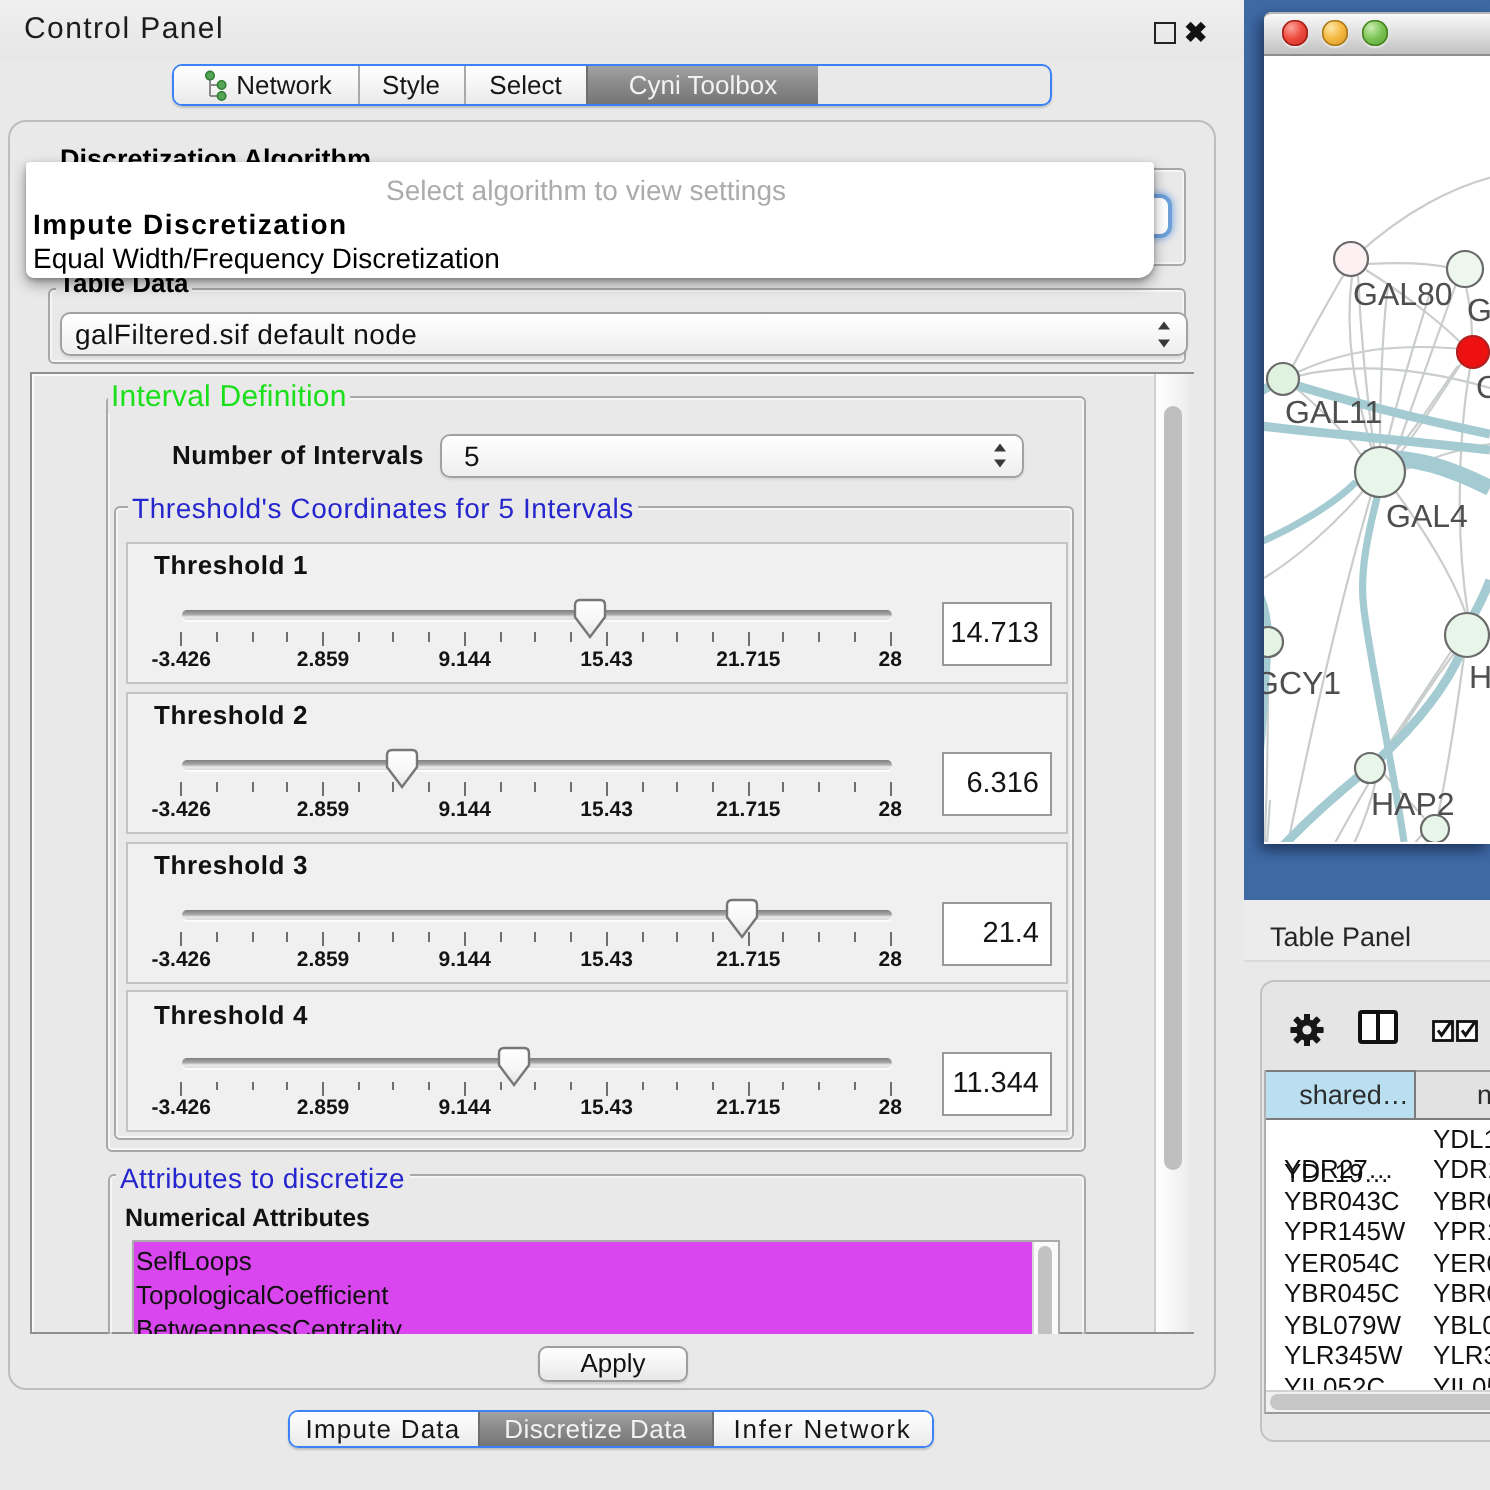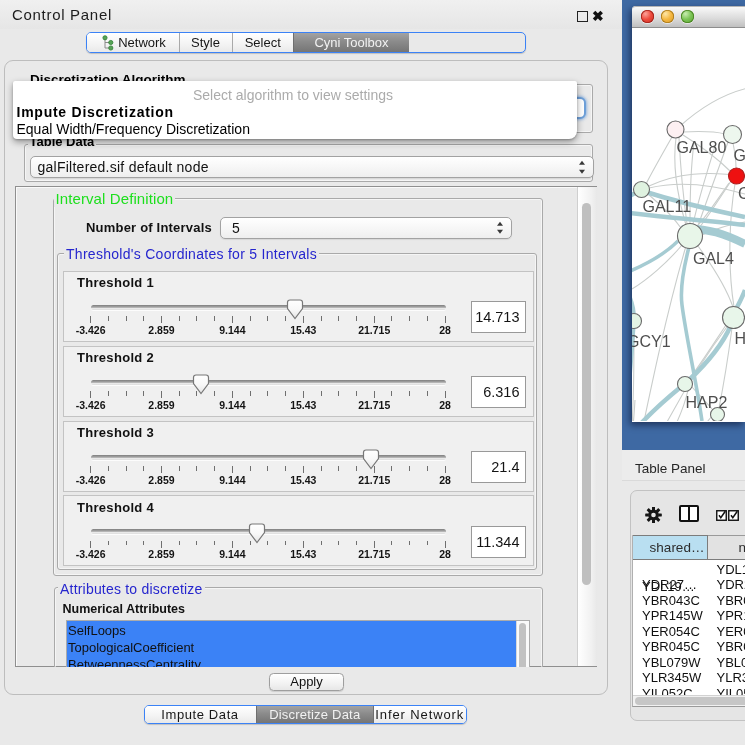--- a/index.html
+++ b/index.html
@@ -233,28 +233,28 @@
       </linearGradient>
     </defs>
     <path d="M 1.5 3.5 Q 1.5 1 4 1 L 14 1 Q 16.5 1 16.5 3.5 L 16.5 9.5 L 9 19.5 L 1.5 9.5 Z" fill="url(#tg3)" stroke="#777" stroke-width="1.2"></path>
   </svg>
 <div class="vbox" style="left:470.5px;top:525.5px;">11.344</div>
 <div class="abs" style="left:0;top:580px;width:622px;height:86.5px;overflow:hidden;">
 <div class="grp" style="left:54px;top:7px;width:489px;height:110px;"></div>
 </div>
 <div class="gt" style="left:58px;top:581px;font-size:14px;letter-spacing:0.2px;color:#2626ce;">Attributes to discretize</div>
 <div class="abs b" style="left:62.5px;top:601.5px;font-size:12.5px;color:#111;">Numerical Attributes</div>
-<div class="abs" style="left:66px;top:619.5px;width:464px;height:47px;background:#3b82f6;border:1px solid #ababab;border-bottom:none;overflow:hidden;">
+<div class="abs" style="left:66px;top:619.5px;width:464px;height:47px;background:#d946ef;border:1px solid #ababab;border-bottom:none;overflow:hidden;">
     <div style="position:absolute;left:1px;top:1.5px;font-size:13px;color:#111;line-height:17px;">SelfLoops<br>TopologicalCoefficient<br>BetweennessCentrality</div>
     <div style="position:absolute;right:0;top:0;width:13.5px;height:100%;background:#fafafa;border-left:1px solid #d8d8d8;"></div>
     <div style="position:absolute;right:3px;top:2px;width:7.5px;height:60px;background:#c2c2c2;border-radius:3.5px;"></div>
   </div>
 <div class="abs" style="left:269px;top:672.5px;width:75px;height:18px;border:1px solid #9e9e9e;border-radius:4.5px;background:linear-gradient(#ffffff,#f2f2f2 60%,#e7e7e7);box-shadow:0 1px 1px rgba(0,0,0,0.12);font-size:13px;color:#111;text-align:center;line-height:16px;">Apply</div>
 <div class="seg" style="left:143.5px;top:705px;width:323px;height:19px;">
-    <div style="width:111px;letter-spacing:0.6px;">Impute Data</div>
+    <div style="width:94px;letter-spacing:0.6px;">Impute Data</div>
     <div class="sel" style="width:117.5px;letter-spacing:0.2px;">Discretize Data</div>
     <div style="flex:1;letter-spacing:0.9px;">Infer Network</div>
   </div>
 <div class="abs" style="left:622px;top:0;width:123px;height:450px;background:#3e69a3;"></div>
 <div class="abs" style="left:631.5px;top:5.5px;width:113.5px;height:416px;background:#fff;border-radius:4px 0 0 0;box-shadow:-2px 3px 7px rgba(5,10,35,0.55);"></div>
 <div class="abs" style="left:631.5px;top:5.5px;width:113.5px;height:22.5px;border-radius:4px 0 0 0;background:linear-gradient(#f9f9f9,#dcdcdc 55%,#c0c0c0);border-bottom:1px solid #8d8d8d;border-top:1px solid #b5b5b5;"></div>
 <div class="abs" style="left:calc(647.5px - 6.2px);top:10.3px;width:12.4px;height:12.4px;border-radius:50%;background:radial-gradient(circle at 35% 30%, #fba39a, #ee4b3e 45%, #c22d20);box-shadow:inset 0 0 0 0.8px #9f2018, 0 1px 1px rgba(255,255,255,0.6);"></div>
 <div class="abs" style="left:calc(667.5px - 6.2px);top:10.3px;width:12.4px;height:12.4px;border-radius:50%;background:radial-gradient(circle at 35% 30%, #fde7a8, #f5b841 45%, #d2952a);box-shadow:inset 0 0 0 0.8px #a87818, 0 1px 1px rgba(255,255,255,0.6);"></div>
 <div class="abs" style="left:calc(687.5px - 6.2px);top:10.3px;width:12.4px;height:12.4px;border-radius:50%;background:radial-gradient(circle at 35% 30%, #c8ecb0, #7cc456 45%, #55a02f);box-shadow:inset 0 0 0 0.8px #47801f, 0 1px 1px rgba(255,255,255,0.6);"></div>
 <div class="abs" style="left:632px;top:28px;width:113px;height:393px;background:#fff;overflow:hidden;">

